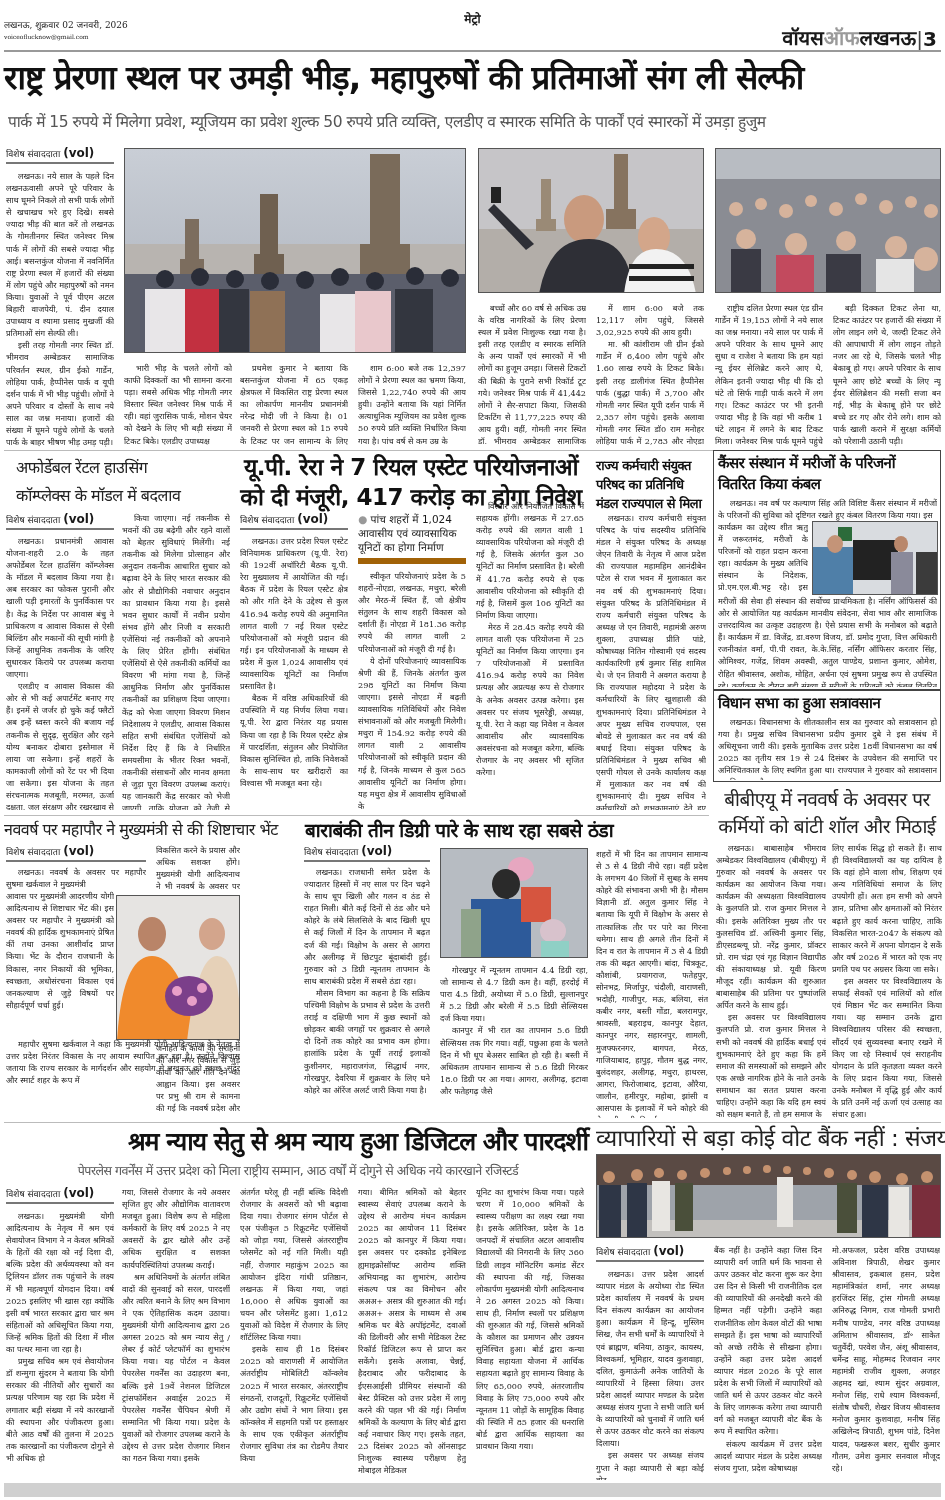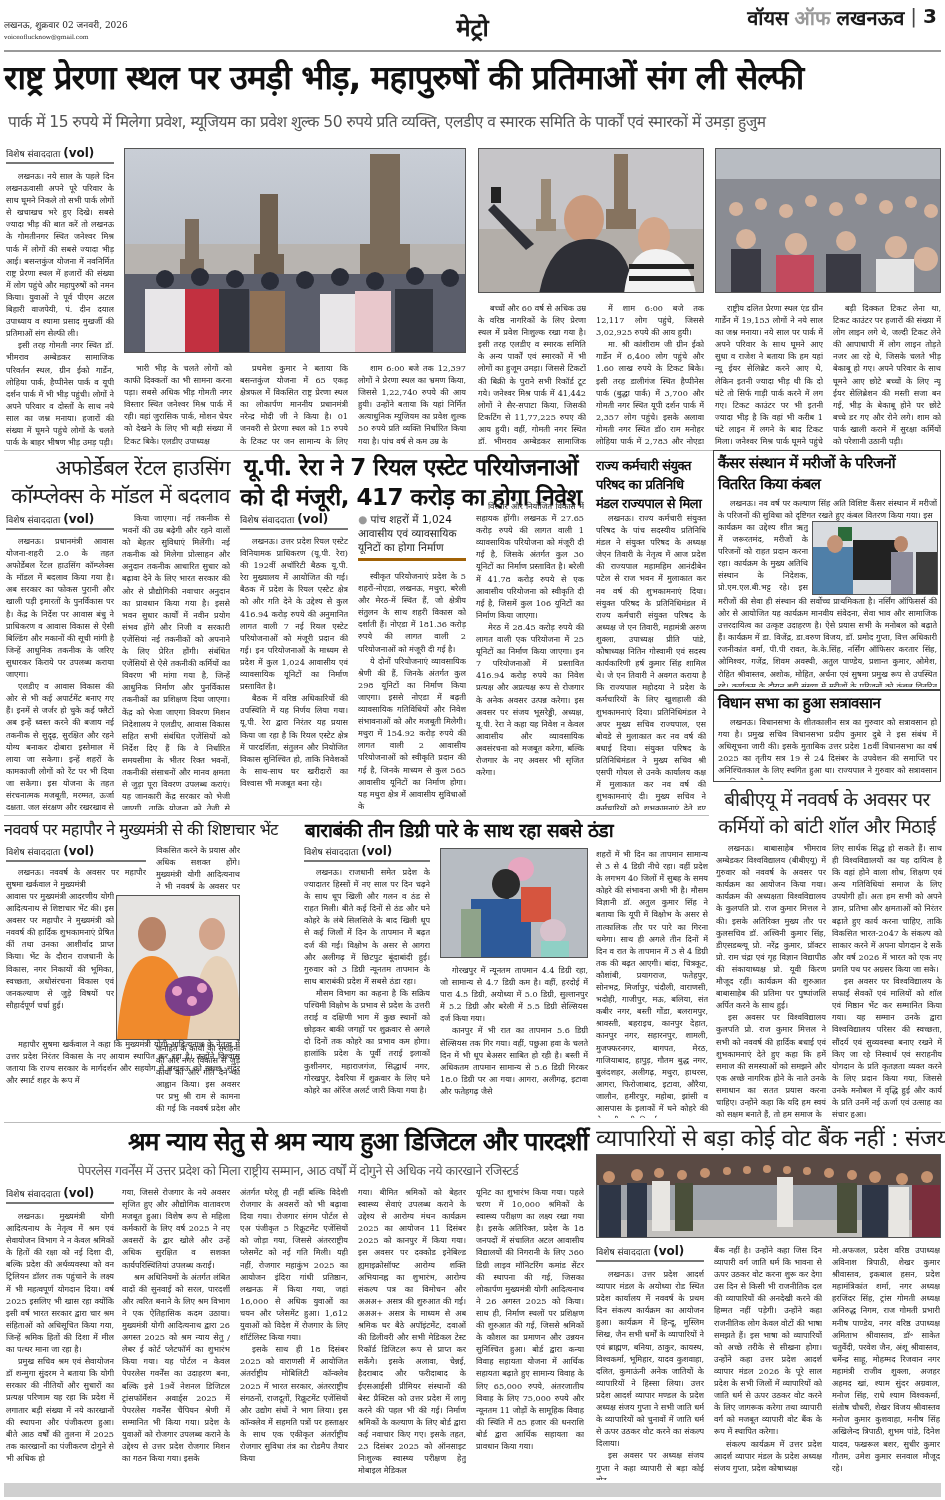--- a/index.html
+++ b/index.html
@@ -1,50 +1,50 @@
 <!DOCTYPE html>
 <html><head>
 <meta charset="utf-8">
 <style>
 *{box-sizing:border-box;margin:0;padding:0}
 body{width:945px;height:1500px;background:#fff;font-family:"DejaVu Serif",serif;color:#1a1a1a;overflow:hidden;position:relative}
 .abs{position:absolute}
 .masthead-left{left:4px;top:20px;font-size:9px;line-height:11px}
 .masthead-left .email{font-size:6px}
-.section-name{left:0;width:945px;top:10px;text-align:center;font-family:"DejaVu Sans",sans-serif;font-weight:bold;font-size:24px}
-.brand{right:8px;top:4px;font-family:"DejaVu Sans",sans-serif;font-weight:bold;font-size:20px;display:flex;gap:6px;align-items:flex-start}
+.section-name{left:0;width:945px;top:10px;text-align:center;font-family:"DejaVu Sans",sans-serif;font-weight:bold;font-size:12px}
+.brand{right:8px;top:24px;font-family:"DejaVu Sans",sans-serif;font-weight:bold;font-size:20px;display:flex;align-items:flex-end}
 .brand .mid{color:#9a9a9a}
 .brand .sep{font-weight:normal;color:#444}
 .rule{left:4px;right:4px;height:2px;background:#999}
 .h1{font-family:"DejaVu Sans",sans-serif;font-weight:bold;color:#111;letter-spacing:-1px;white-space:nowrap}
 .sub{font-family:"DejaVu Sans",sans-serif;color:#555;white-space:nowrap;letter-spacing:-0.5px}
 .byline{font-size:9px;border-bottom:2px solid #777;padding-bottom:2px;font-family:"DejaVu Sans",sans-serif}
 .byline b{font-size:12px}
 .col{font-size:8.1px;line-height:12.1px;text-align:justify;overflow:hidden;color:#222}
 .col p{text-indent:12px}
 .photo{overflow:hidden;border:1px solid #555}
 .box{border:1.5px solid #444}
 .h2{font-family:"DejaVu Sans",sans-serif;font-weight:bold;color:#111;line-height:1.2;letter-spacing:-0.5px}
 .h2l{font-family:"DejaVu Sans",sans-serif;color:#222;line-height:1.25;letter-spacing:-0.5px}
-.bullet{font-family:"DejaVu Sans",sans-serif;font-size:10.5px;line-height:14px;border-bottom:3px solid #a16207;padding-bottom:4px}
+.bullet{font-family:"DejaVu Sans",sans-serif;font-size:10.5px;line-height:14px;border-bottom:6px solid #a16207;padding-bottom:4px}
 .bullet .dot{color:#999}
 .gray-bar{background:#d0d0d0;height:14px}
 </style>
 </head>
 <body>
 
 <div class="abs masthead-left">
   <div>लखनऊ, शुक्रवार 02 जनवरी, 2026</div>
   <div class="email">voiceoflucknow@gmail.com</div>
 </div>
 <div class="abs section-name">मेट्रो</div>
 <div class="abs brand">
   <span>वॉयस</span>
   <span class="mid">ऑफ</span>
-  <span>लखनऊव</span>
+  <span>लखनऊ</span>
   <span class="sep">|</span>
   <span>3</span>
 </div>
 <div class="abs rule" style="top:50px"></div>
 
 <div class="abs h1" style="left:4px;top:56px;width:937px;font-size:33px;line-height:44px">राष्ट्र प्रेरणा स्थल पर उमड़ी भीड़, महापुरुषों की प्रतिमाओं संग ली सेल्फी</div>
 <div class="abs sub" style="left:8px;top:108px;width:930px;font-size:15.5px;line-height:28px">पार्क में 15 रुपये में मिलेगा प्रवेश, म्यूजियम का प्रवेश शुल्क 50 रुपये प्रति व्यक्ति, एलडीए व स्मारक समिति के पार्कों एवं स्मारकों में उमड़ा हुजुम</div>
 
 <div class="abs" style="left:6px;top:146px;width:108px">
   <div class="byline"><span>विशेष संवाददाता</span> <b>(vol)</b></div>
@@ -169,21 +169,21 @@
 </div>
 <div class="abs col" style="left:715px;top:302px;width:108px;height:146px">
     <p>राष्ट्रीय दलित प्रेरणा स्थल एंड ग्रीन गार्डेन में 19,153 लोगों ने नये साल का जश्न मनाया। नये साल पर पार्क में अपने परिवार के साथ घूमने आए सुधा व राजेश ने बताया कि हम यहां न्यू ईयर सेलिब्रेट करने आए थे, लेकिन इतनी ज्यादा भीड़ थी कि दो घंटे तो सिर्फ गाड़ी पार्क करने में लग गए। टिकट काउंटर पर भी इतनी ज्यादा भीड़ है कि वहां भी करीब 1 घंटे लाइन में लगने के बाद टिकट मिला। जनेश्वर मिश्र पार्क घूमने पहुंचे लोगों की सबसे</p>
   </div>
 <div class="abs col" style="left:833px;top:302px;width:108px;height:146px">
     <p>बड़ी दिक्कत टिकट लेना था, टिकट काउंटर पर हजारों की संख्या में लोग लाइन लगे थे, जल्दी टिकट लेने की आपाधापी में लोग लाइन तोड़ते नजर आ रहे थे, जिसके चलते भीड़ बेकाबू हो गए। अपने परिवार के साथ घूमने आए छोटे बच्चों के लिए न्यू ईयर सेलिब्रेशन की मस्ती सजा बन गई, भीड़ के बेकाबू होने पर छोटे बच्चे डर गए और रोने लगे। शाम को पार्क खाली कराने में सुरक्षा कर्मियों को परेशानी उठानी पड़ी।</p>
   </div>
 
 <div class="abs rule" style="top:450px;height:1px;background:#bbb"></div>
 
-<div class="abs h2l" style="left:4px;top:454px;width:226px;font-size:21px;text-align:right;line-height:28px">
+<div class="abs h2l" style="left:16px;top:454px;width:226px;font-size:16px;text-align:left;line-height:28px">
   <div>अफोर्डेबल रेंटल हाउसिंग</div>
   <div>कॉम्प्लेक्स के मॉडल में बदलाव</div>
 </div>
 <div class="abs" style="left:6px;top:512px;width:108px">
   <div class="byline"><span>विशेष संवाददाता</span> <b>(vol)</b></div>
 </div>
 <div class="abs col" style="left:6px;top:535px;width:108px;height:275px">
   <p>लखनऊ। प्रधानमंत्री आवास योजना-शहरी 2.0 के तहत अफोर्डेबल रेंटल हाउसिंग कॉम्प्लेक्स के मॉडल में बदलाव किया गया है। अब सरकार का फोकस पुरानी और खाली पड़ी इमारतों के पुनर्विकास पर है। केंद्र के निर्देश पर आवास बंधु ने प्राधिकरण व आवास विकास से ऐसी बिल्डिंग और मकानों की सूची मांगी है जिन्हें आधुनिक तकनीक के जरिए सुधारकर किराये पर उपलब्ध कराया जाएगा।</p>
   <p>एलडीए व आवास विकास की ओर से भी कई अपार्टमेंट बनाए गए हैं। इनमें से जर्जर हो चुके कई फ्लैटों अब इन्हें ध्वस्त करने की बजाय नई तकनीक से सुदृढ़, सुरक्षित और रहने योग्य बनाकर दोबारा इस्तेमाल में लाया जा सकेगा। इन्हें शहरों के कामकाजी लोगों को रेंट पर भी दिया जा सकेगा। इस योजना के तहत संरचनात्मक मजबूती, मरम्मत, ऊर्जा दक्षता, जल संरक्षण और रखरखाव से जुड़ी आधुनिक तकनीकों का इस्तेमाल</p>
 </div>

